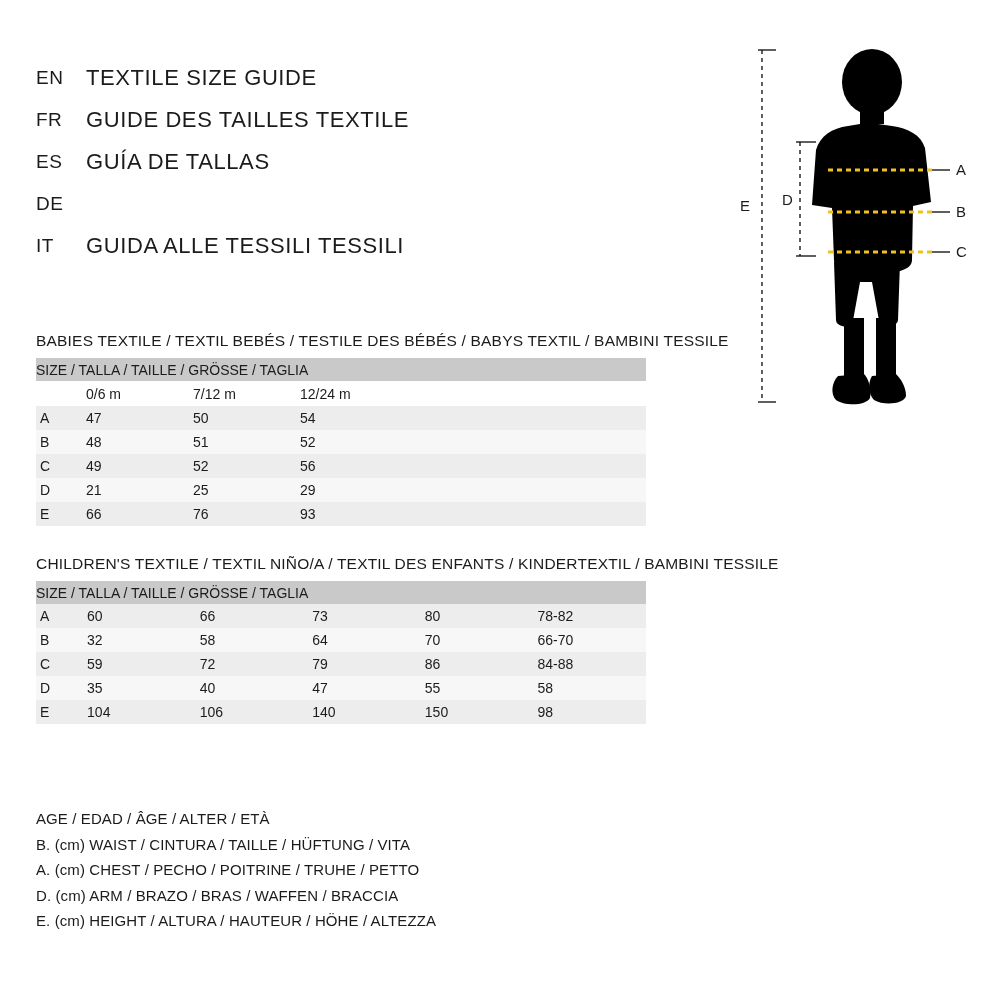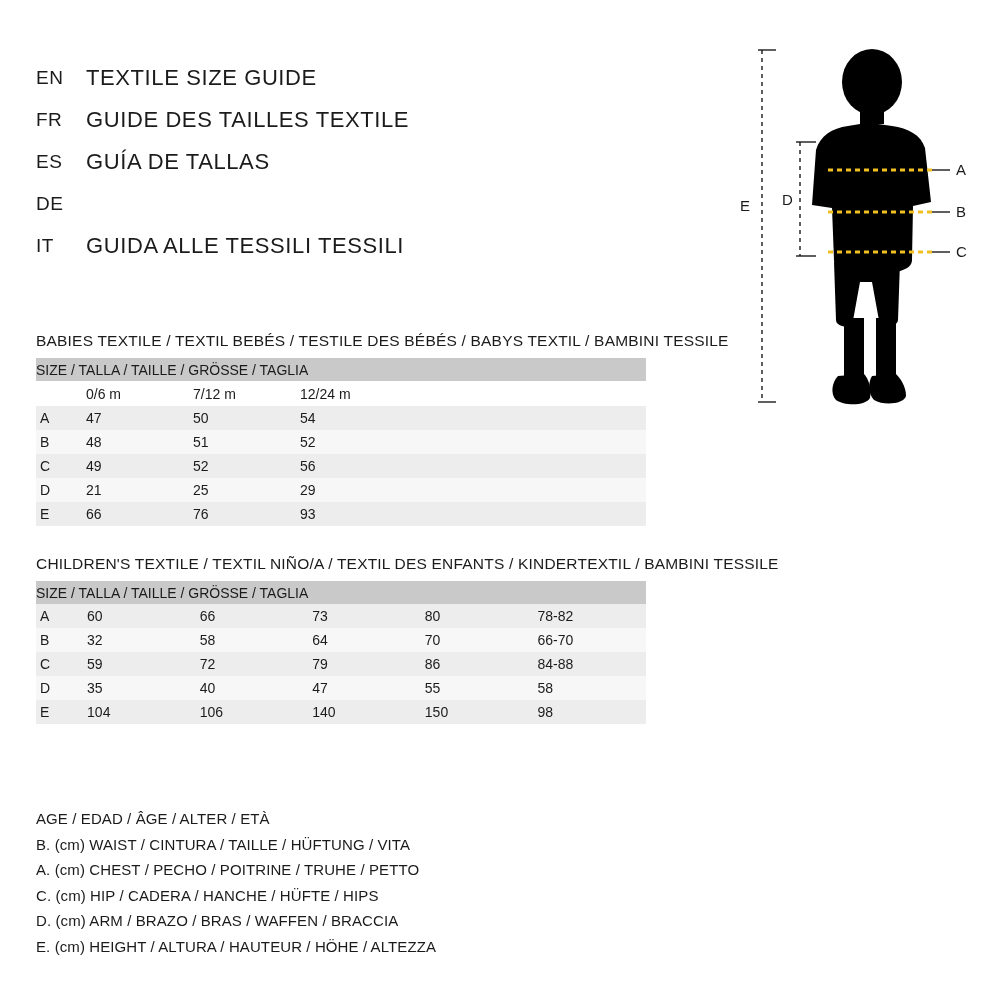--- a/index.html
+++ b/index.html
@@ -303,16 +303,15 @@
         <td class="cell">98</td>
       </tr>
     </tbody>
   </table>
 </div>
 
 <div class="legend">
   <div class="legend-line">AGE / EDAD / ÂGE / ALTER / ETÀ</div>
   <div class="legend-line">B. (cm) WAIST / CINTURA / TAILLE / HÜFTUNG / VITA</div>
   <div class="legend-line">A. (cm) CHEST / PECHO / POITRINE / TRUHE / PETTO</div>
-  <div class="legend-line">C. (cm) HIP / CADERA / HANCHE / HÜFTE / HIPS</div>
   <div class="legend-line">D. (cm) ARM / BRAZO / BRAS / WAFFEN / BRACCIA</div>
   <div class="legend-line">E. (cm) HEIGHT / ALTURA / HAUTEUR / HÖHE / ALTEZZA</div>
 </div>
 
 </body></html>

